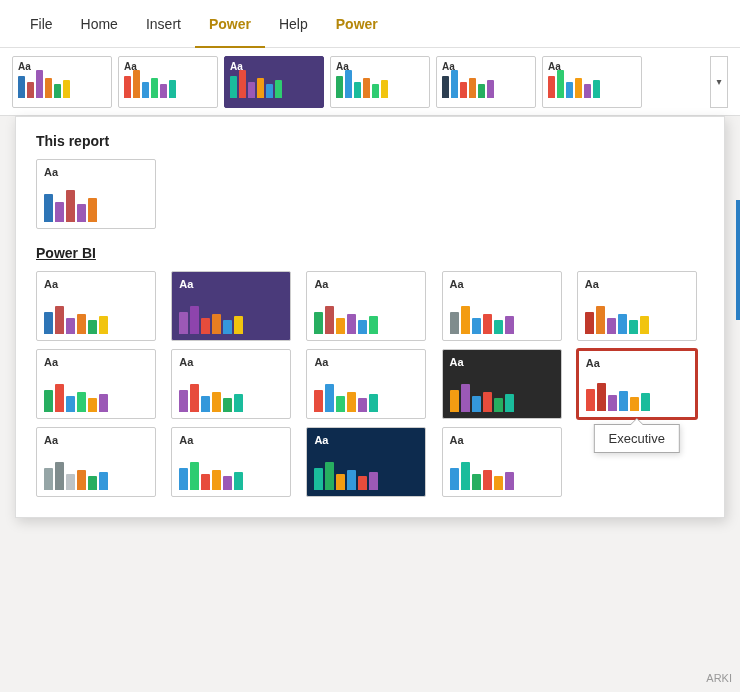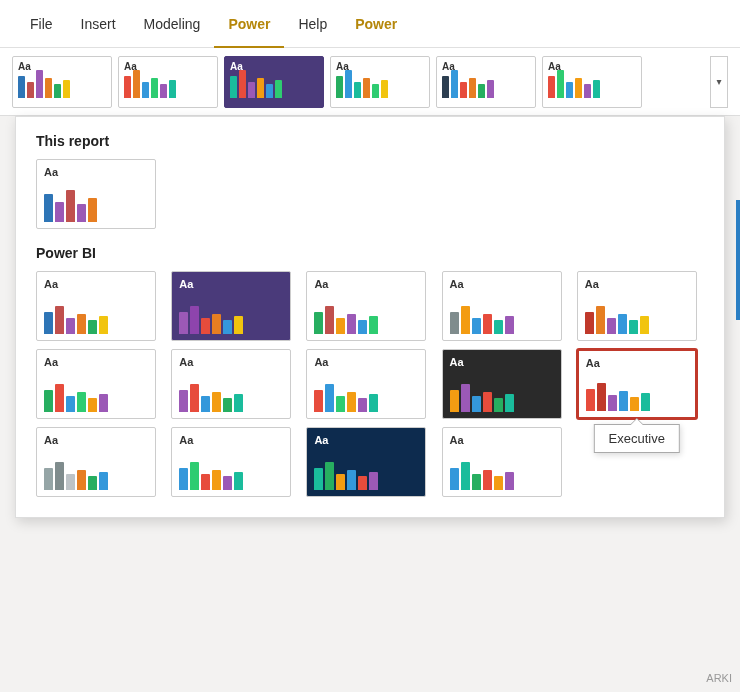--- a/index.html
+++ b/index.html
@@ -131,20 +131,21 @@
     .this-report-grid {
       display: flex;
       margin-bottom: 16px;
     }
 
     .power-bi-label {
       font-size: 14px;
       font-weight: 600;
       color: #222;
       margin-bottom: 10px;
+      text-decoration: underline;
     }
 
     .themes-grid {
       display: grid;
       grid-template-columns: repeat(5, 1fr);
       gap: 8px;
     }
 
     .theme-card {
       width: 120px;
@@ -252,22 +253,22 @@
       right: 8px;
       font-size: 11px;
       color: #999;
     }
   </style>
 </head>
 <body>
 
 <div class="menu-bar">
   <div class="menu-item">File</div>
+  <div class="menu-item">Home</div>
   <div class="menu-item">Insert</div>
-  <div class="menu-item">Modeling</div>
   <div class="menu-item active">Power</div>
   <div class="menu-item">Help</div>
   <div class="menu-item format-item">Power</div>
 </div>
 
 <div class="theme-ribbon">
   <div class="theme-ribbon-scroll" id="ribbon-thumbs">
       <div class="theme-thumb">
         <span class="aa">Aa</span>
         <div class="bars">

